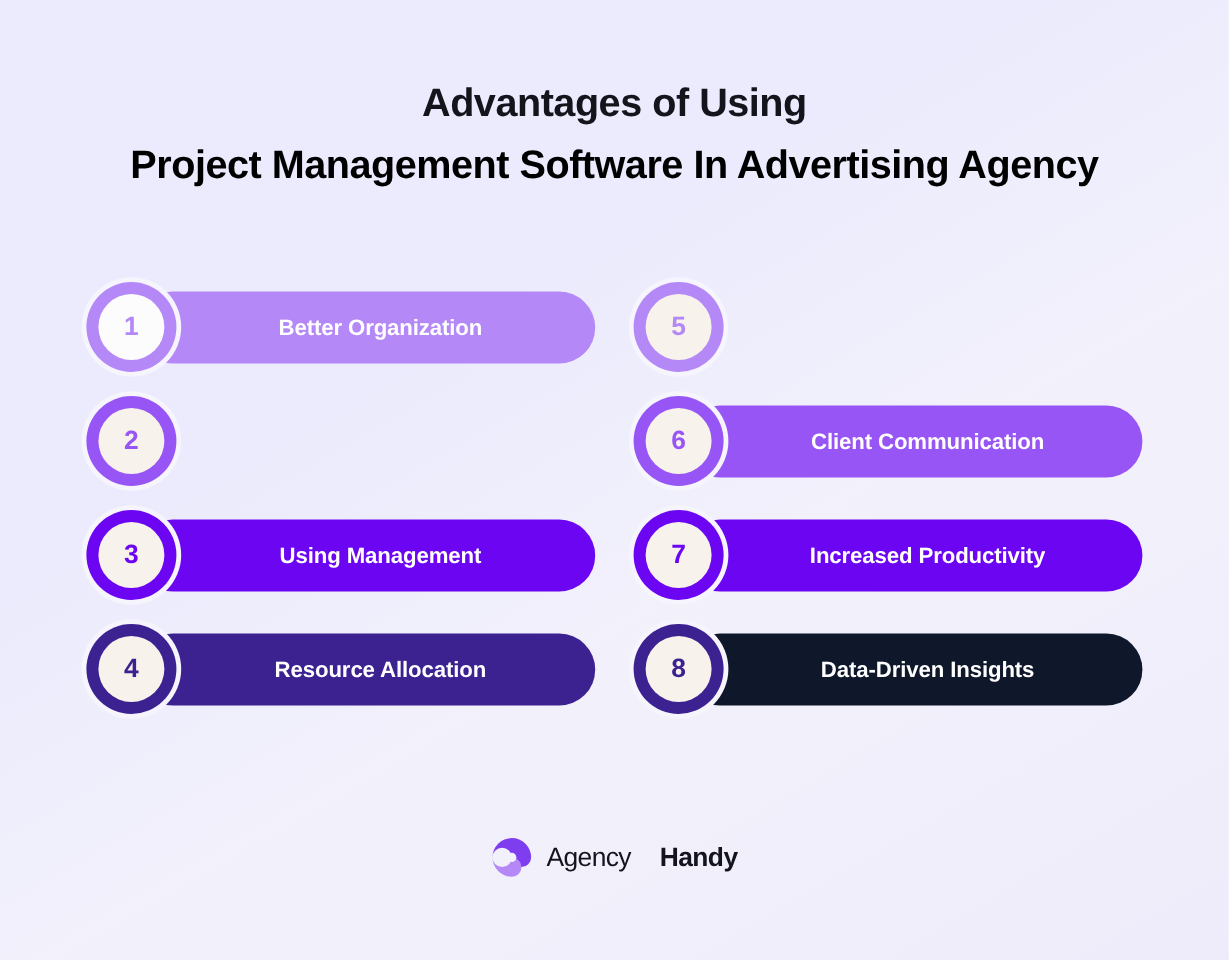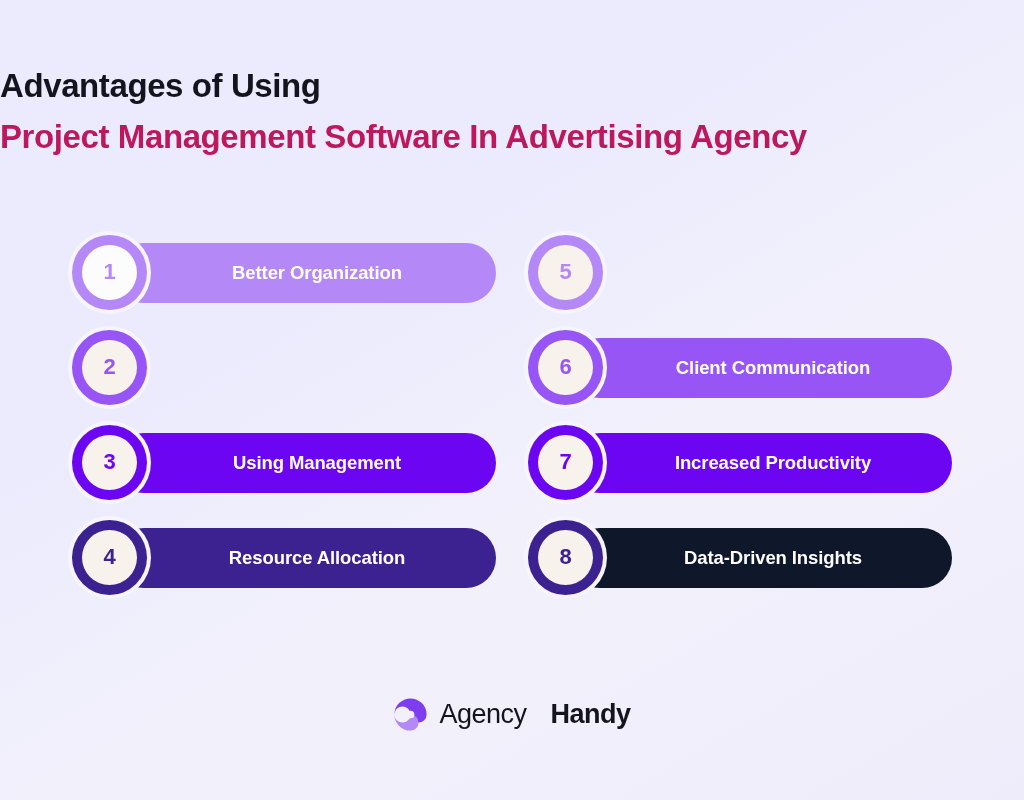--- a/index.html
+++ b/index.html
@@ -21,36 +21,36 @@
     height:800px;
     display:flex;
     flex-direction:column;
     align-items:center;
     position:relative;
   }
 
   
   .heading-block {
     margin-top:66px;
-    text-align:left;
+    text-align:center;
     width:100%;
   }
 
   .title-line-1 {
     font-size:33px;
     font-weight:bold;
     color:#14141c;
     letter-spacing:-0.4px;
     line-height:1.22;
   }
 
   .title-line-2 {
     font-size:33px;
     font-weight:bold;
-    color:#be185d;
+    color:#000000;
     letter-spacing:-0.4px;
     line-height:1.22;
     margin-top:11px;
   }
 
   
   .items-grid {
     margin-top:77px;
     width:880px;
     display:grid;
@@ -132,21 +132,21 @@
     gap:11px;
   }
 
   .logo-mark {
     width:35px;
     height:35px;
     display:block;
   }
 
   .logo-text {
-    font-size:27px;
+    font-size:22px;
     letter-spacing:-0.5px;
     color:#14141c;
     line-height:1;
     display:flex;
     align-items:baseline;
     gap:24px;
   }
 
   .logo-text .lt-light { font-weight:normal; }
   .logo-text .lt-bold  { font-weight:bold; }

